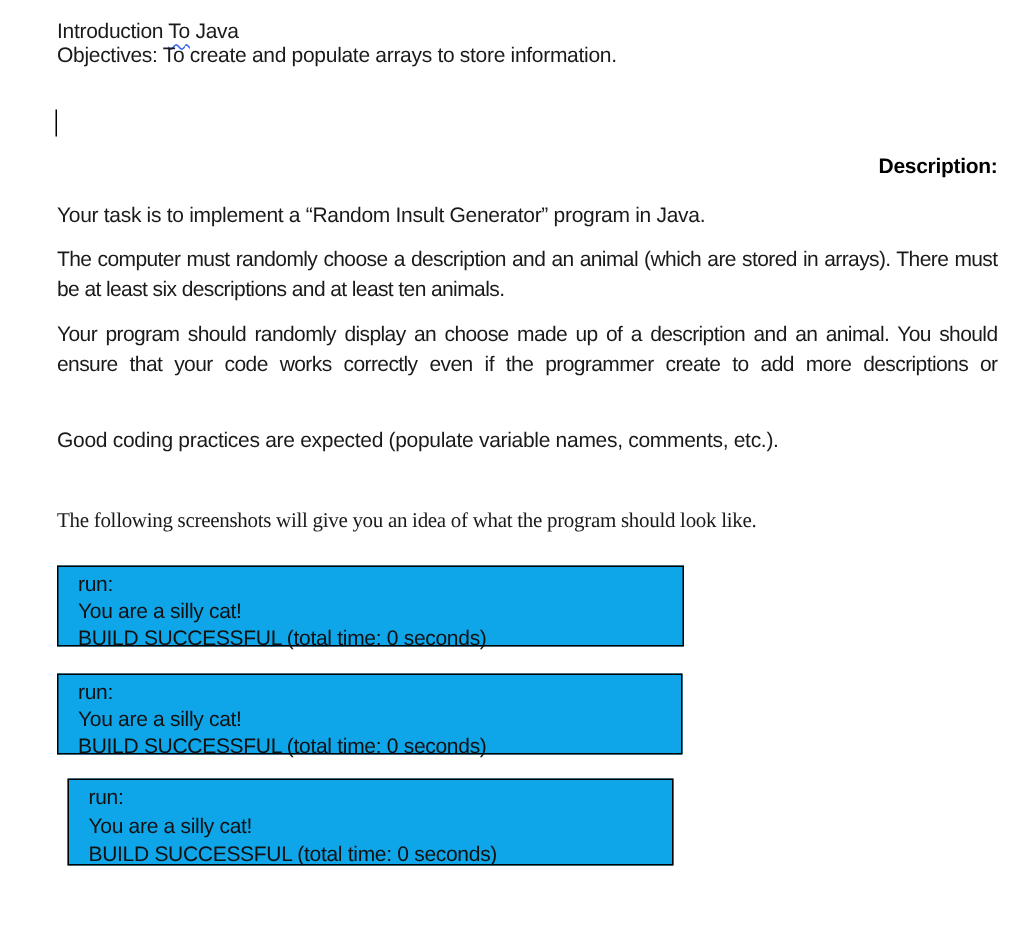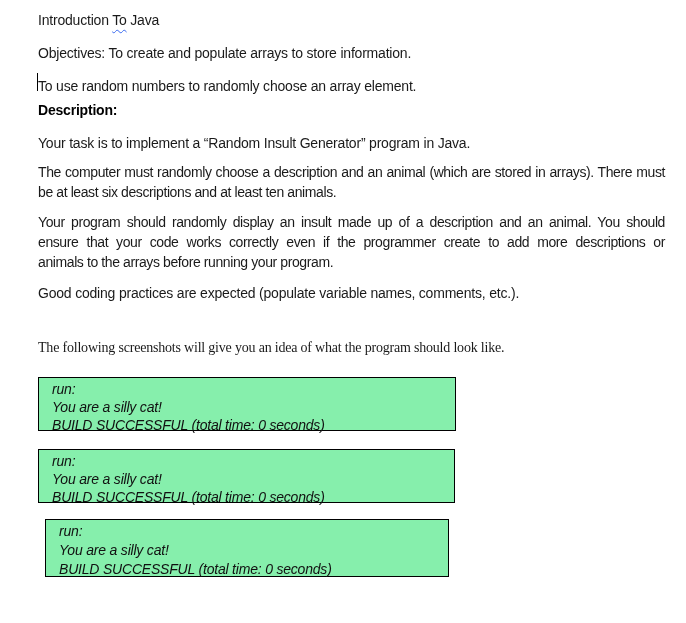--- a/index.html
+++ b/index.html
@@ -22,21 +22,21 @@
   }
   .t-seg { white-space: pre; }
   .flagged {
     text-decoration-line: underline;
     text-decoration-style: wavy;
     text-decoration-color: #3a6bf0;
     text-decoration-thickness: 1px;
     text-underline-offset: 4px;
     text-decoration-skip-ink: none;
   }
-  .heading { font-weight: 700; color: #000000; }
+  .heading { font-weight: 700; color: #000000; text-align: right; }
   .jline {
     white-space: nowrap;
     letter-spacing: -0.4px;
     text-align: justify;
     text-align-last: justify;
   }
   .jlast {
     white-space: nowrap;
     letter-spacing: -0.4px;
     text-align: left;
@@ -46,61 +46,58 @@
     position: absolute;
     left: 37px;
     top: 73px;
     width: 1px;
     height: 18px;
     background: #000000;
   }
   .console-box {
     position: absolute;
     border: 1.3px solid #000000;
-    background: #86efac;
+    background: #0ea5e9;
     box-sizing: border-box;
     padding: 2px 0 0 13px;
     line-height: 18px;
     letter-spacing: -0.2px;
     color: #111111;
-    font-style: italic;
   }
   .box-1 { left: 38px; top: 377px; width: 418px; height: 54px; }
   .box-2 { left: 38px; top: 449px; width: 417px; height: 54px; }
   .box-3 { left: 45px; top: 519px; width: 404px; height: 58px; line-height: 19px; }
   .console-line { display: block; }
 </style>
 </head>
 <body>
 
 <div class="page">
 
   <div class="block" style="top:10px;">
     <span class="t-seg">Introduction </span><span class="t-seg flagged">To</span><span class="t-seg"> Java</span>
   </div>
 
-  <div class="block" style="top:43px;">Objectives: To create and populate arrays to store information.</div>
+  <div class="block" style="top:26px;">Objectives: To create and populate arrays to store information.</div>
 
   <div class="caret"></div>
 
-  <div class="block" style="top:76px;">To use random numbers to randomly choose an array element.</div>
 
   <div class="block heading" style="top:100px;">Description:</div>
 
   <div class="block" style="top:133px;">Your task is to implement a “Random Insult Generator” program in Java.</div>
 
   <div class="block" style="top:162px;">
     <div class="jline">The computer must randomly choose a description and an animal (which are stored in arrays). There must</div>
     <div class="jlast">be at least six descriptions and at least ten animals.</div>
   </div>
 
   <div class="block" style="top:212px;">
-    <div class="jline">Your program should randomly display an insult made up of a description and an animal. You should</div>
+    <div class="jline">Your program should randomly display an choose made up of a description and an animal. You should</div>
     <div class="jline">ensure that your code works correctly even if the programmer create to add more descriptions or</div>
-    <div class="jlast">animals to the arrays before running your program.</div>
   </div>
 
   <div class="block" style="top:283px;">Good coding practices are expected (populate variable names, comments, etc.).</div>
 
 
   <div class="block tight" style="top:339px;">
     <div>The following screenshots will give you an idea of what the program should look like.</div>
   </div>
 
   <div class="console-box box-1">

